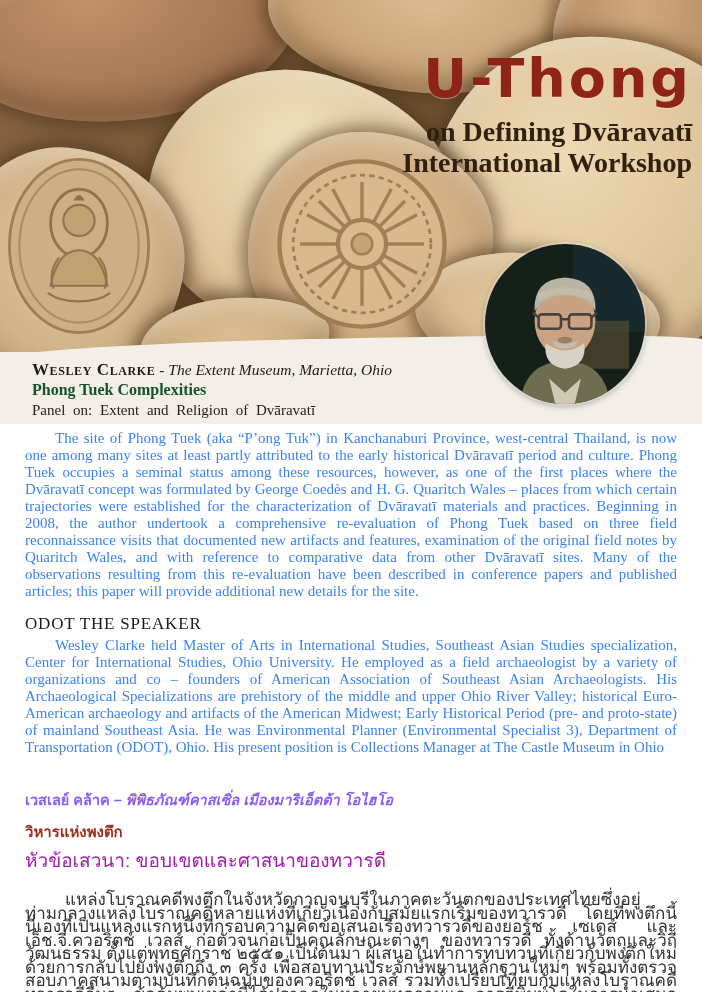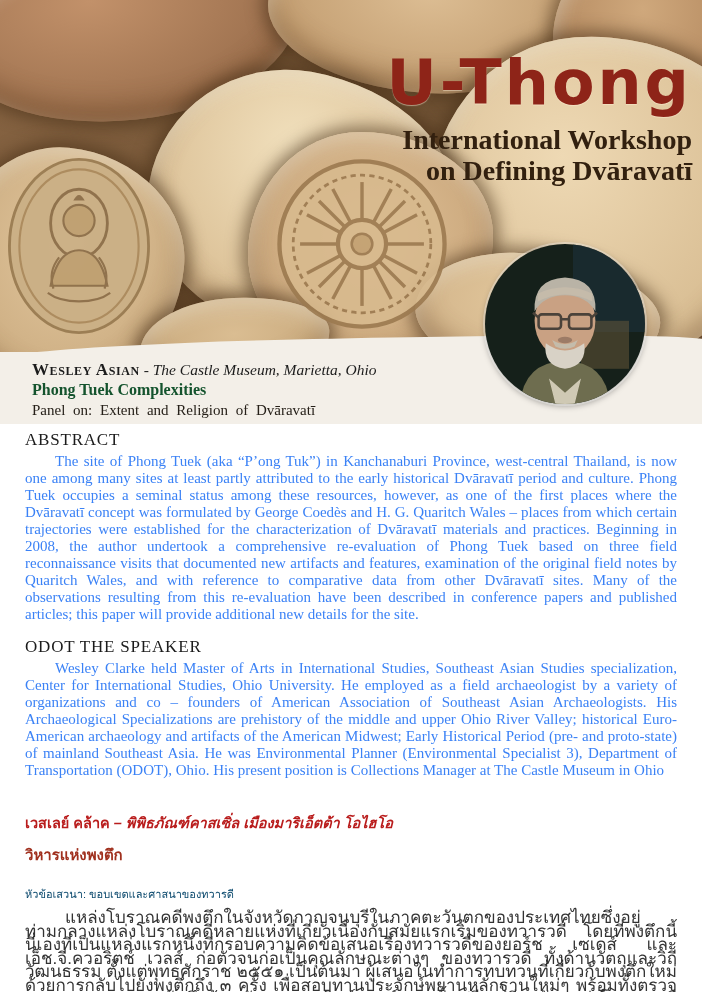--- a/index.html
+++ b/index.html
@@ -43,21 +43,21 @@
 
   .medallion { position:absolute; left:8px; top:158px; width:142px; height:176px; opacity:.95; }
   .wheel     { position:absolute; left:276px; top:158px; width:172px; height:172px; opacity:.9; }
 
   .banner-title-block {
     position:absolute; right:10px; top:52px; width:420px;
     text-align:right; line-height:1;
   }
   .banner-title {
     font-family:"DejaVu Sans", sans-serif; font-weight:bold;
-    font-size:62px; letter-spacing:3px; color:#8e2418;
+    font-size:54px; letter-spacing:3px; color:#8e2418;
     text-shadow:0 1px 1px rgba(255,240,215,.5);
   }
   .banner-subtitle {
     margin-top:10px; font-family:"Liberation Serif", serif; font-weight:bold;
     font-size:28px; line-height:31px; color:#32200f;
   }
 
   
   .tear {
     position:absolute; left:-10px; bottom:-16px; width:730px; height:30px;
@@ -86,24 +86,24 @@
   .content { padding:6px 25px 0 25px; }
   .sec-heading {
     font-family:"Liberation Serif", serif; font-weight:normal;
     font-size:17px; letter-spacing:.8px; color:#1b1b1b; margin-bottom:3px;
   }
   .en-para {
     font-size:15px; line-height:17px; text-align:justify;
     text-indent:30px; color:#3b82f6; margin-bottom:14px;
   }
   .thai-block { margin-top:32px; font-family:"Liberation Sans", sans-serif; }
-  .thai-line-1 { font-size:14.5px; font-weight:bold; color:#b91c1c; margin-bottom:9px; }
+  .thai-line-1 { font-size:14.5px; font-weight:bold; color:#8b5cf6; margin-bottom:9px; }
   .thai-affiliation { font-style:italic; font-weight:bold; }
-  .thai-title { font-size:15px; font-weight:bold; color:#a0301e; margin-bottom:18px; }
-  .thai-panel { font-size:11px; color:#0c4a6e; margin-bottom:8px; }
+  .thai-title { font-size:15px; font-weight:bold; color:#a0301e; margin-bottom:1px; }
+  .thai-panel { font-size:19px; color:#a21caf; margin-bottom:18px; }
   .thai-heading { font-size:13.5px; font-weight:bold; color:#111; margin-bottom:4px; }
   .thai-para {
     font-size:17px; line-height:13.5px; text-align:justify;
     text-indent:40px; color:#333; margin-bottom:16px;
   }
 </style>
 </head>
 <body>
 
 <div class="poster">
@@ -144,22 +144,22 @@
         <line x1="18" y1="33" x2="82" y2="67"></line>
         <line x1="18" y1="67" x2="82" y2="33"></line>
       </g>
       <circle cx="50" cy="50" r="14" fill="#d8ba8e" stroke="#9c7a50" stroke-width="2.5"></circle>
       <circle cx="50" cy="50" r="6" fill="#c3a172" stroke="#9c7a50" stroke-width="1.5"></circle>
     </svg>
 
     <div class="banner-title-block">
       <div class="banner-title">U-Thong</div>
       <div class="banner-subtitle">
+        <div>on Defining Dvāravatī</div>
         <div>International Workshop</div>
-        <div>on Defining Dvāravatī</div>
       </div>
     </div>
 
     <div class="tear"></div>
   </div>
 
   <div class="photo">
     <svg viewBox="0 0 100 100" width="160" height="160">
       <rect width="100" height="100" fill="#15201a"></rect>
       <rect x="55" y="0" width="45" height="55" fill="#1e3340" opacity=".55"></rect>
@@ -177,28 +177,27 @@
         <line x1="66.5" y1="46" x2="70" y2="43"></line>
       </g>
       <path d="M38 62 q12 9 24 0 q2 14 -12 16 q-14 -2 -12 -16z" fill="#d8d2c6"></path>
       <path d="M42 60 q8 5 16 0 l-2 4 q-6 3 -12 0 z" fill="#c4bcab"></path>
       <ellipse cx="50" cy="60" rx="4.5" ry="2" fill="#9c7b66"></ellipse>
     </svg>
   </div>
 
   <div class="speaker-band">
     <div class="line-1">
-      <span class="speaker-name">Wesley Asian</span><span class="speaker-affiliation"> - The Castle Museum, Marietta, Ohio</span>
+      <span class="speaker-name">Wesley Clarke</span><span class="speaker-affiliation"> - The Extent Museum, Marietta, Ohio</span>
     </div>
     <div class="line-2">Phong Tuek Complexities</div>
     <div class="line-3">Panel on: Extent and Religion of Dvāravatī</div>
   </div>
 
   <div class="content">
-    <div class="sec-heading">ABSTRACT</div>
     <p class="en-para">The site of Phong Tuek (aka “P’ong Tuk”) in Kanchanaburi Province, west-central Thailand, is now one among many sites at least partly attributed to the early historical Dvāravatī period and culture. Phong Tuek occupies a seminal status among these resources, however, as one of the first places where the Dvāravatī concept was formulated by George Coedès and H. G. Quaritch Wales – places from which certain trajectories were established for the characterization of Dvāravatī materials and practices. Beginning in 2008, the author undertook a comprehensive re-evaluation of Phong Tuek based on three field reconnaissance visits that documented new artifacts and features, examination of the original field notes by Quaritch Wales, and with reference to comparative data from other Dvāravatī sites. Many of the observations resulting from this re-evaluation have been described in conference papers and published articles; this paper will provide additional new details for the site.</p>
 
     <div class="sec-heading">ODOT THE SPEAKER</div>
     <p class="en-para">Wesley Clarke held Master of Arts in International Studies, Southeast Asian Studies specialization, Center for International Studies, Ohio University. He employed as a field archaeologist by a variety of organizations and co – founders of American Association of Southeast Asian Archaeologists. His Archaeological Specializations are prehistory of the middle and upper Ohio River Valley; historical Euro-American archaeology and artifacts of the American Midwest; Early Historical Period (pre- and proto-state) of mainland Southeast Asia. He was Environmental Planner (Environmental Specialist 3), Department of Transportation (ODOT), Ohio. His present position is Collections Manager at The Castle Museum in Ohio</p>
 
     <div class="thai-block">
       <div class="thai-line-1">
         <span>เวสเลย์ คล้าค</span><span class="thai-affiliation"> – พิพิธภัณฑ์คาสเซิ่ล เมืองมาริเอ็ตต้า โอไฮโอ</span>
       </div>
       <div class="thai-title">วิหารแห่งพงตึก</div>

